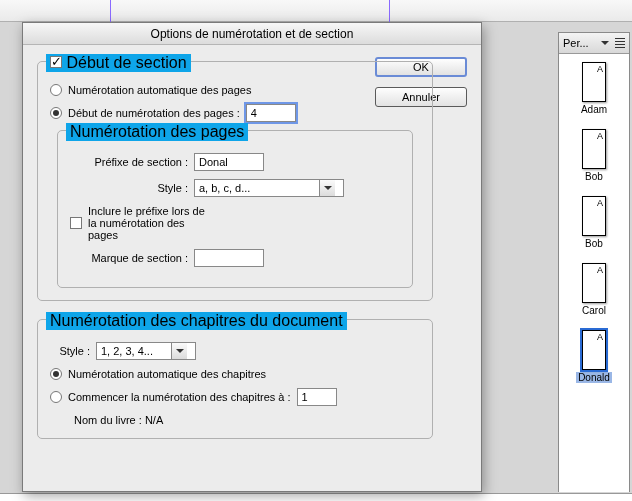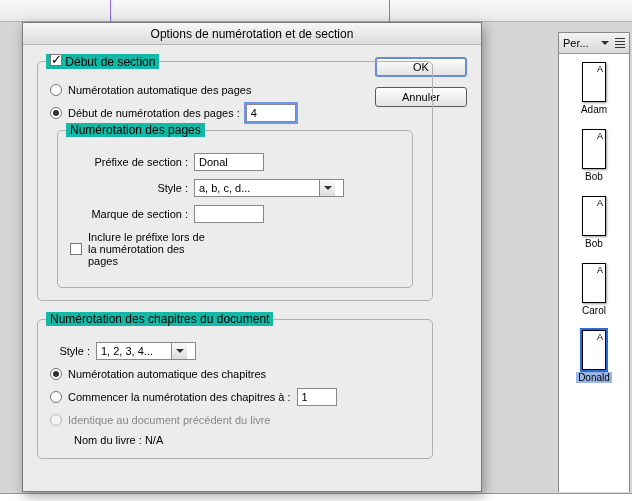--- a/index.html
+++ b/index.html
@@ -78,22 +78,22 @@
     height:20px; border:1px solid #5a5a5a; background:linear-gradient(#fefefe,#e2e2e2);
     border-radius:3px; display:flex; align-items:center; justify-content:center;
     font-size:11px;
   }
   .btn.default { border:2px solid #6a8bd6; }
   .group {
     border:1px solid #b0b0b0; border-radius:5px; padding:14px 12px 12px 12px;
     position:relative; margin-bottom:18px;
   }
   .group-title {
-    position:absolute; top:-8px; left:8px; background:#14b8a6; padding:0 4px;
-    font-size:12px;
+    position:absolute; top:-8px; left:8px; background:#0ea5e9; padding:0 4px;
+    font-size:16px;
   }
   .group.outer { width:396px; }
   .row { display:flex; align-items:center; gap:6px; margin:8px 0;}
   .row .lbl { text-align:right; }
   .radio, .check {
     width:12px; height:12px; border:1px solid #777; background:#fff; display:inline-block;
     position:relative; flex:none;
   }
   .radio { border-radius:50%; }
   .radio.on::after {
@@ -204,26 +204,26 @@
           <input type="text" style="width: 70px;" value="Donal">
         </div>
         <div class="row">
           <span class="lbl">Style :</span>
           <div class="select" style="width:150px">
             <span>a, b, c, d...</span>
             <span class="arrow"></span>
           </div>
         </div>
         <div class="row">
+          <span class="check"></span>
+          <span class="lbl" style="text-align:left">Inclure le préfixe lors de la numérotation des pages</span>
+        </div>
+        <div class="row">
           <span class="lbl">Marque de section :</span>
           <input type="text" style="width: 70px;" value="">
-        </div>
-        <div class="row">
-          <span class="check"></span>
-          <span class="lbl" style="text-align:left">Inclure le préfixe lors de la numérotation des pages</span>
         </div>
       </div>
     </div>
 
     <div class="group chapters">
       <div class="group-title">Numérotation des chapitres du document</div>
       <div class="row">
         <span class="lbl" style="width:40px">Style :</span>
         <div class="select" style="width:100px">
           <span>1, 2, 3, 4...</span>
@@ -232,23 +232,19 @@
       </div>
       <div class="row">
         <span class="radio on"></span>
         <span class="lbl">Numérotation automatique des chapitres</span>
       </div>
       <div class="row">
         <span class="radio"></span>
         <span class="lbl">Commencer la numérotation des chapitres à :</span>
         <input type="text" style="width: 40px;" value="1">
       </div>
-      <div class="row">
-        <span class="radio disabled"></span>
-        <span class="lbl disabled">Identique au document précédent du livre</span>
-      </div>
       <div class="book">
         <span>Nom du livre : </span><span>N/A</span>
       </div>
     </div>
 
   </div>
 </div>
 
 </body></html>

